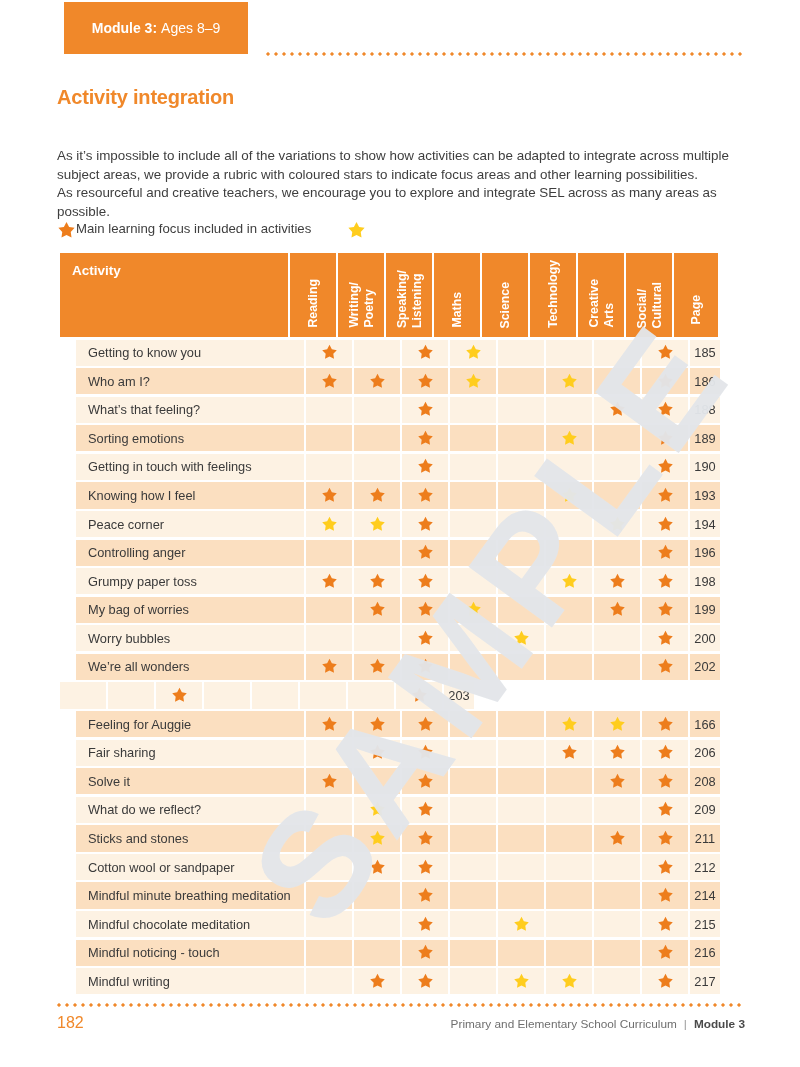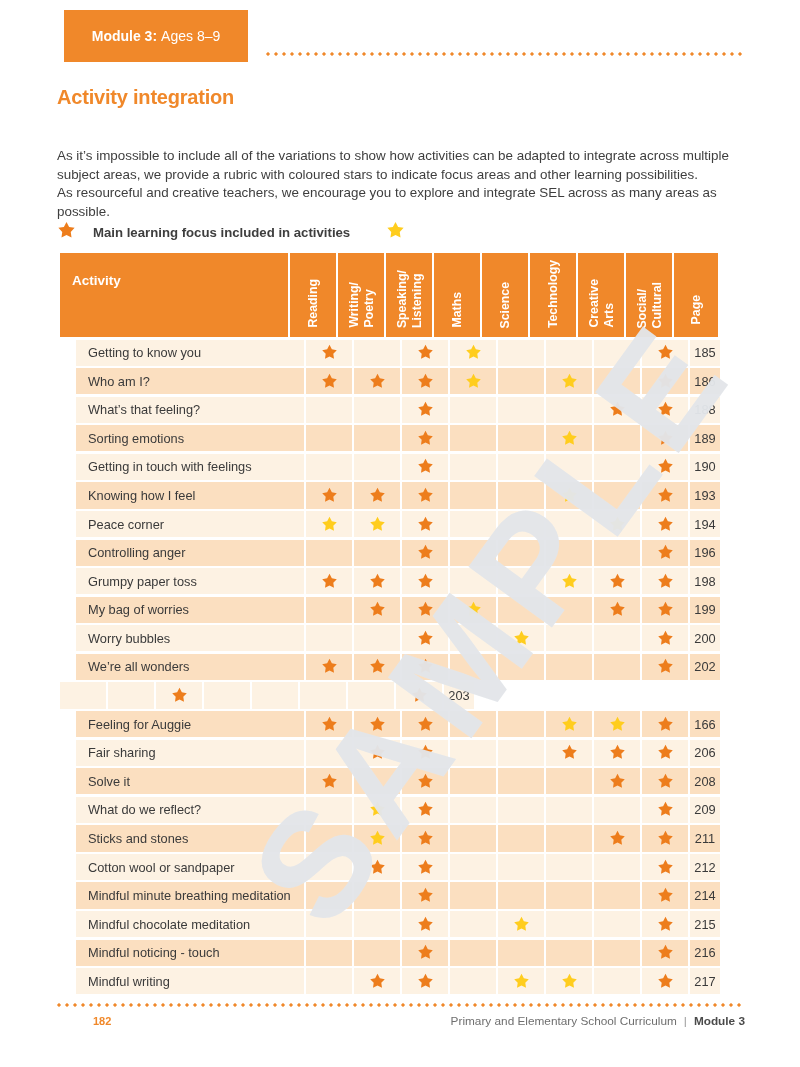--- a/index.html
+++ b/index.html
@@ -3,44 +3,44 @@
 <meta charset="utf-8">
 <style>
   * { margin:0; padding:0; box-sizing:border-box; }
   html,body { background:#fff; }
   .page {
     position:relative; width:800px; height:1067px; background:#ffffff;
     font-family:"Liberation Sans", sans-serif; overflow:hidden;
   }
   
   .badge {
-    position:absolute; left:64px; top:10px; width:184px; height:52px;
+    position:absolute; left:64px; top:2px; width:184px; height:52px;
     background:var(--orange); color:#fff; display:flex; align-items:center; justify-content:center;
     font-size:14px;
   }
   .badge b { font-weight:700; margin-right:4px; }
   
   .dots {
     position:absolute; height:4px;
     background-image:radial-gradient(circle at 2px 2px, var(--orange) 1.5px, rgba(0,0,0,0) 1.7px);
     background-size:8px 4px; background-repeat:repeat-x;
   }
   .dots-top { left:266px; top:52px; width:478px; }
   .dots-bottom { left:57px; top:1003px; width:688px; }
   
   .title { position:absolute; left:57px; top:86px; font-size:20px; font-weight:700; color:var(--orange); letter-spacing:-0.2px; }
   .intro { position:absolute; left:57px; top:147px; width:695px; font-size:13.4px; line-height:18.6px; color:#3e3e3e; }
   .legend { position:absolute; left:57px; top:221px; display:flex; gap:36px; align-items:center; }
-  .legend-item { display:flex; align-items:flex-end; gap:17px; font-size:13.2px; color:#3e3e3e;font-weight:bold; }
+  .legend-item { display:flex; align-items:flex-start; gap:0; font-size:13.2px; color:#3e3e3e; }
   .star { display:block; }
   
   .table { position:absolute; left:60px; top:253px; width:662px; z-index:1; }
   .thead { display:flex; height:84px; }
   .th { background:var(--orange); color:#fff; margin-right:2px; }
-  .th-activity { width:228px; padding:20px 0 0 12px; font-size:13.5px; font-weight:700; }
+  .th-activity { width:228px; padding:10px 0 0 12px; font-size:13.5px; font-weight:700; }
   .th-sub, .th-page { width:46px; display:flex; align-items:flex-end; justify-content:center; padding-bottom:9px; }
   .th-page { width:44px; margin-right:0; padding-bottom:13px; }
   .vt {
     writing-mode:vertical-rl; transform:rotate(180deg);
     font-size:12.3px; font-weight:700; line-height:1.18; white-space:pre-line;
   }
   .tbody { margin-top:2.5px; }
   .tr { display:flex; height:26.2px; margin-bottom:2.4px; }
   .td { margin-right:2px; }
   .tr-odd  .td { background:var(--cream); }
@@ -53,21 +53,21 @@
     position:absolute; left:492px; top:622px; z-index:5;
     transform:translate(-50%,-50%) rotate(-54deg);
     font-size:150px; font-weight:700; letter-spacing:12px;
     color:#e3e6ea; opacity:0.96; white-space:nowrap; pointer-events:none;
   }
   
   .footer-row {
     position:absolute; left:57px; right:55px; top:1014px;
     display:flex; justify-content:space-between; align-items:baseline;
   }
-  .pageno { color:var(--orange); font-weight:700; font-size:11px;margin-left:36px; }
+  .pageno { color:var(--orange); font-weight:400; font-size:16px; }
   .footer-right { font-size:11.8px; color:#6f6f6f; }
   .footer-right .sep { margin:0 7px; color:#9a9a9a; }
   .footer-right b { color:#4a4a4a; font-weight:700;margin-top:12px; }
 </style>
 </head>
 <body>
 
 <div class="page" style="--orange: #F0882A; --cream: #FDF2E3; --peach: #FBDFC0;">
 
   <div class="badge">

